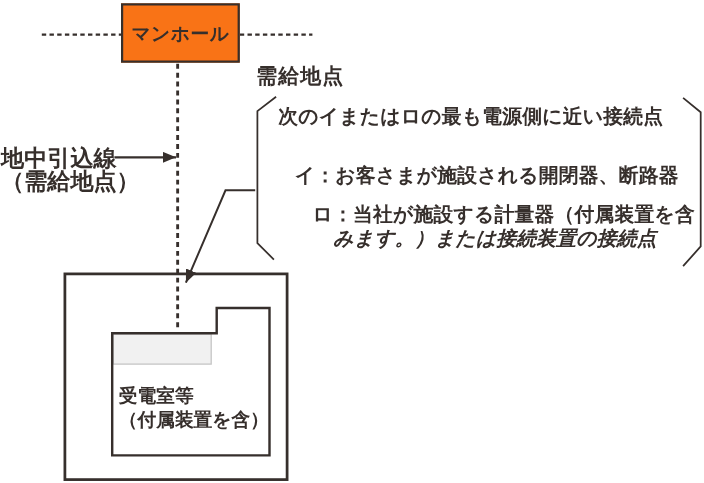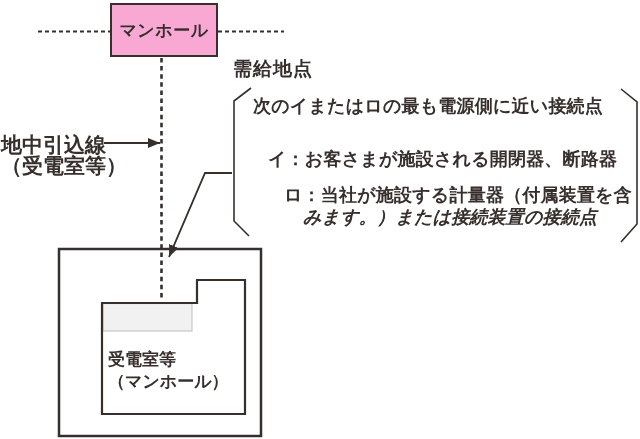--- a/index.html
+++ b/index.html
@@ -27,21 +27,21 @@
     white-space: nowrap;
     color: #362f2c;
   }
   .manhole-box {
     position: absolute;
     left: 110px;
     top: 3px;
     width: 108px;
     height: 54px;
     border: 2.5px solid #362f2c;
-    background: #f9a8d4;
+    background: #f97316;
     box-sizing: border-box;
     display: flex;
     align-items: center;
     justify-content: center;
   }
   .manhole-box .lbl {
     font-weight: bold;
     font-size: 17px;
     letter-spacing: 0.5px;
   }
@@ -108,21 +108,21 @@
 
   <div class="txt note-line nl1">次のイまたはロの最も電源側に近い接続点</div>
 
   <div class="txt heading">需給地点</div>
   <div class="txt note-line nl2">イ：お客さまが施設される開閉器、断路器</div>
   <div class="txt note-line nl4">ロ：当社が施設する計量器（付属装置を含</div>
   <div class="txt note-line nl5">みます。）または接続装置の接続点</div>
 
   <div class="txt service-label">
     <div>地中引込線</div>
-    <div>（受電室等）</div>
+    <div>（需給地点）</div>
   </div>
 
   <div class="txt room-label">
     <div>受電室等</div>
-    <div>（マンホール）</div>
+    <div>（付属装置を含）</div>
   </div>
 
 </div>
 
 </body></html>

